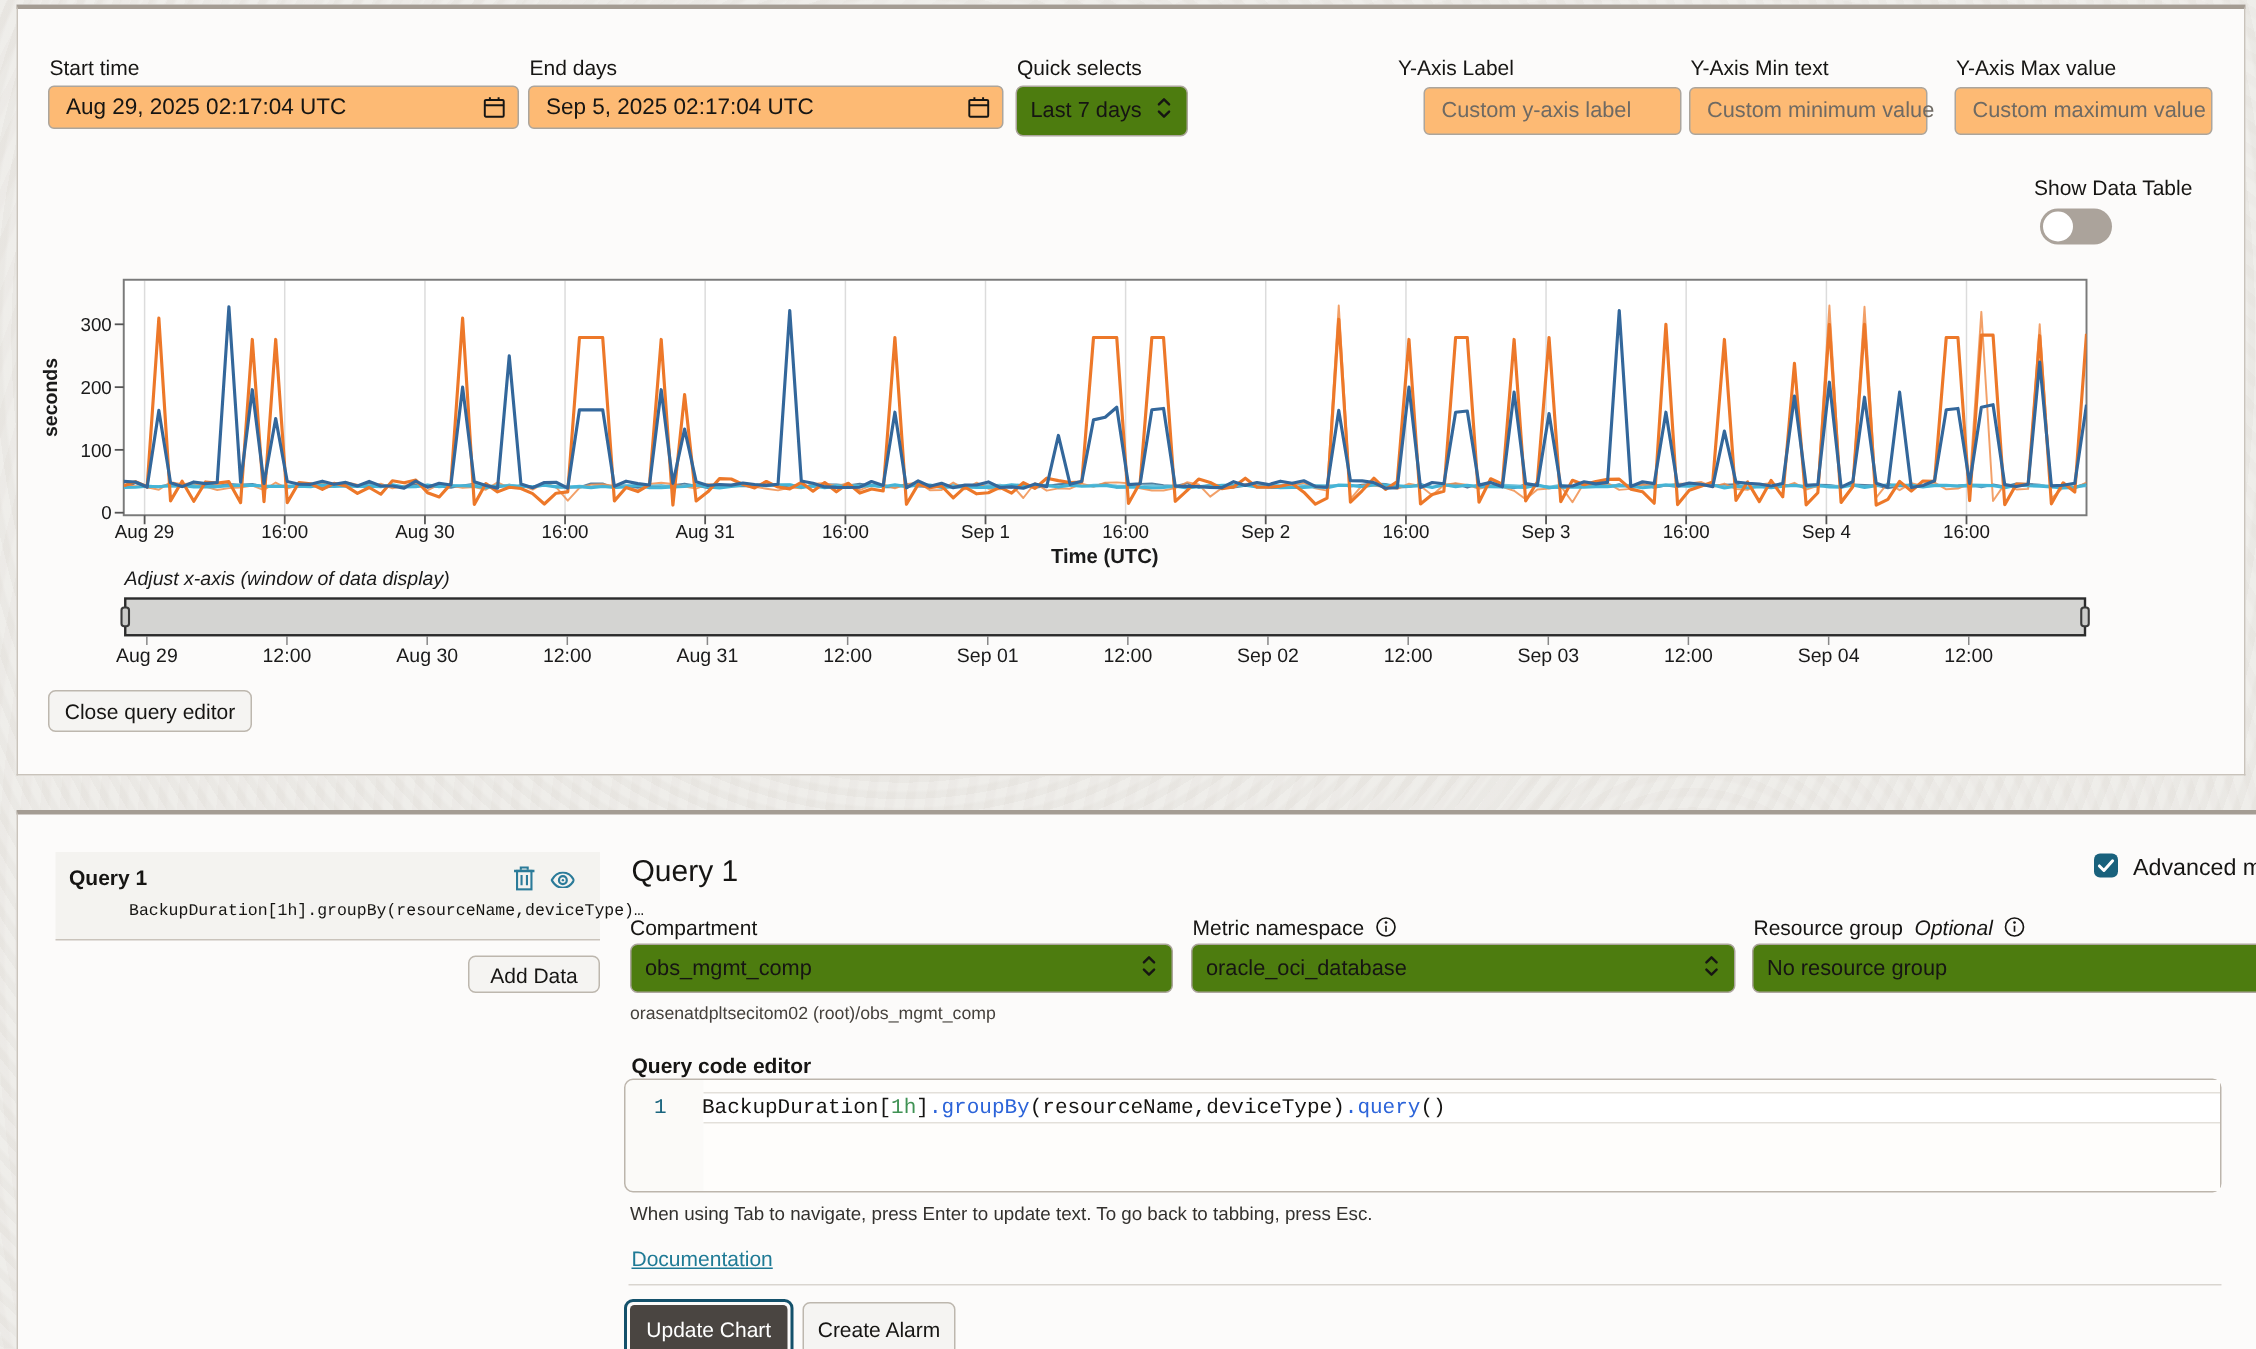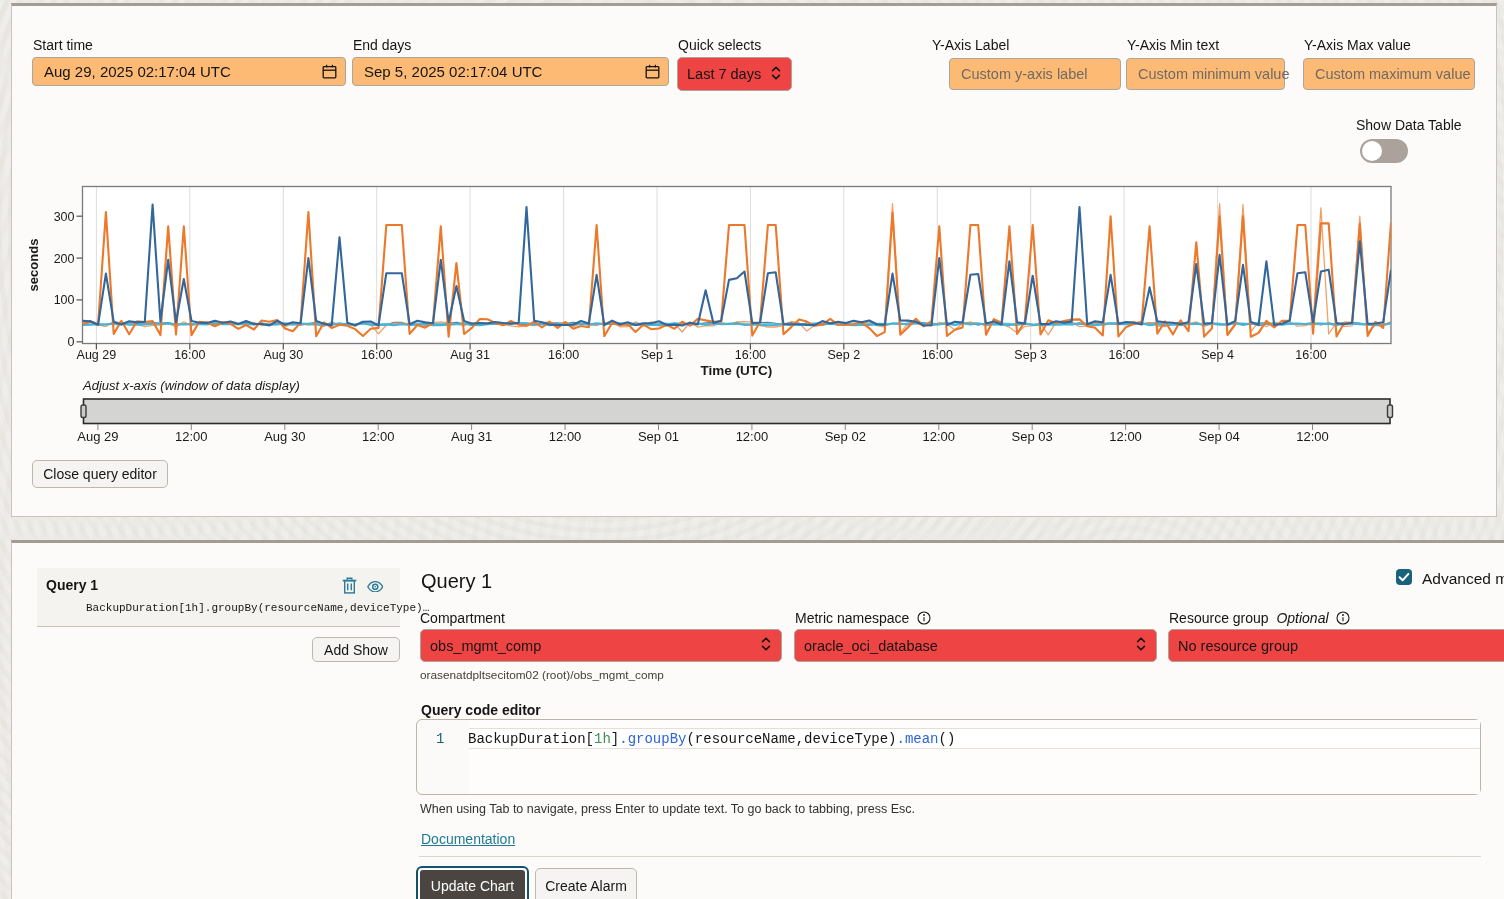--- a/index.html
+++ b/index.html
@@ -16,21 +16,21 @@
       repeating-radial-gradient(circle at 75% 70%, rgba(255,255,255,0.08) 0 6px, rgba(199,193,185,0.05) 8px 13px),
       #ECEAE6;
   }
   .card { position:absolute; background:#fcfbfa; border:1px solid #c9c3bb; border-top:3px solid #a49c93; }
   #card1 { left:11px; top:3px; width:1486px; height:514px; }
   #card2 { left:11px; top:540px; width:1600px; height:380px; border-right:none; }
   .lbl { position:absolute; font-size:14px; color:#161513; white-space:nowrap; }
   .inp { position:absolute; background:#fdba74; border:1px solid #aca59c; border-radius:4px;
          font-size:15px; color:#161513; display:flex; align-items:center; padding:0 8px 0 11px; white-space:nowrap;}
   .ph { color:#6f6a63; font-size:14.5px; }
-  .sel { position:absolute; background:#ef4444; border:1px solid #aca59c; border-radius:5px;
+  .sel { position:absolute; background:#4d7c0f; border:1px solid #aca59c; border-radius:5px;
          font-size:14.5px; color:#161513; display:flex; align-items:center; padding:0 9px; white-space:nowrap; }
   .sel .chev { margin-left:auto; }
   .btn { position:absolute; background:#f5f4f2; border:1px solid #bdb7ae; border-radius:5px;
          font-size:14px; color:#161513; display:flex; align-items:center; justify-content:center; }
   .calwrap { margin-left:auto; display:flex; }
 </style>
 </head>
 <body>
 <div class="tex"></div>
 <div class="card" id="card1"></div>
@@ -196,21 +196,21 @@
     <line x1="9.3" y1="6.4" x2="9.3" y2="13.2"></line>
 </svg>
 
 <svg style="position:absolute;left:366.5px;top:580.5px;" width="16.5" height="11.5" viewBox="0 0 16.5 11.5" fill="none" stroke="#2b7b99" stroke-width="1.4">
   <path d="M0.8 5.75 C3.2 1.4 5.7 0.65 8.25 0.65 C10.8 0.65 13.3 1.4 15.7 5.75 C13.3 10.1 10.8 10.85 8.25 10.85 C5.7 10.85 3.2 10.1 0.8 5.75 Z"></path>
   <circle cx="8.25" cy="5.75" r="2.6" stroke-width="1.5"></circle>
     <circle cx="8.25" cy="5.75" r="0.8" fill="#2b7b99" stroke="none"></circle>
 </svg>
 <div style="position:absolute;left:45px;top:602px;font-family:'Liberation Mono',monospace;font-size:11px;color:#161513;white-space:nowrap;width:352px;overflow:hidden;margin-left:41px;">BackupDuration[1h].groupBy(resourceName,deviceType)…</div>
 <div style="position:absolute;left:37px;top:626px;width:363px;height:1px;background:#c9c3bb;"></div>
-<div class="btn" style="left:312px;top:637px;width:88px;height:25px;">Add Show</div>
+<div class="btn" style="left:312px;top:637px;width:88px;height:25px;">Add Data</div>
 
 <div style="position:absolute;left:421px;top:570px;font-size:20px;color:#161513;">Query 1</div>
 
 <div style="position:absolute;left:1396px;top:569px;width:16px;height:16px;border-radius:4px;background:#19617c;">
   <svg width="16" height="16" viewBox="0 0 16 16" fill="none" stroke="#fff" stroke-width="2" stroke-linecap="round" stroke-linejoin="round">
       <polyline points="3.6,8.3 6.6,11.3 12.4,4.9"></polyline>
     </svg>
 </div>
 <div style="position:absolute;left:1422px;top:570px;font-size:15.5px;white-space:nowrap;">Advanced mode</div>
 
@@ -244,21 +244,21 @@
       <circle cx="7" cy="4" r="0.9" fill="#161513" stroke="none"></circle>
     </svg>
 </div>
 <div class="sel" style="left:1168px;top:629px;width:363px;height:33px;">No resource group</div>
 
 <div class="lbl" style="left:421px;top:702px;font-weight:bold;">Query code editor</div>
 <div style="position:absolute;left:416px;top:719px;width:1065px;height:76px;background:#fbfaf8;border:1px solid #bcb5ac;border-radius:6px;"></div>
 <div style="position:absolute;left:469px;top:720px;width:1011px;height:74px;background:#fefdfb;"></div>
 <div style="position:absolute;left:436px;top:731px;font-family:'Liberation Mono',monospace;font-size:14px;color:#19647e;">1</div>
 <div style="position:absolute;left:469px;top:728px;width:1011px;height:21px;background:#fff;border-top:1px solid #e3e0da;border-bottom:1px solid #e3e0da;"></div>
-<div style="position:absolute;left:468px;top:731px;font-family:'Liberation Mono',monospace;font-size:14px;color:#161513;white-space:pre;">BackupDuration[<span style="color:#3f9254;">1h</span>]<span style="color:#2c64d9;">.groupBy</span>(resourceName,deviceType)<span style="color:#2c64d9;">.mean</span>()</div>
+<div style="position:absolute;left:468px;top:731px;font-family:'Liberation Mono',monospace;font-size:14px;color:#161513;white-space:pre;">BackupDuration[<span style="color:#3f9254;">1h</span>]<span style="color:#2c64d9;">.groupBy</span>(resourceName,deviceType)<span style="color:#2c64d9;">.query</span>()</div>
 <div style="position:absolute;left:420px;top:802px;font-size:12.5px;color:#33312e;">When using Tab to navigate, press Enter to update text. To go back to tabbing, press Esc.</div>
 <div style="position:absolute;left:421px;top:831px;font-size:14px;"><span style="color:#1f7a95;text-decoration:underline;">Documentation</span></div>
 <div style="position:absolute;left:419px;top:856px;width:1062px;height:1px;background:#d9d5cf;"></div>
 
 <div style="position:absolute;left:416px;top:866px;width:113px;height:40px;border:2px solid #14516b;border-radius:6px;background:#fcfbfa;">
   <div style="position:absolute;left:2px;top:2px;right:2px;bottom:2px;background:#4a4541;border-radius:3px;display:flex;align-items:center;justify-content:center;color:#fff;font-size:14px;">Update Chart</div>
 </div>
 <div class="btn" style="left:535px;top:868px;width:102px;height:36px;border-radius:5px;">Create Alarm</div>
 
 </body></html>

